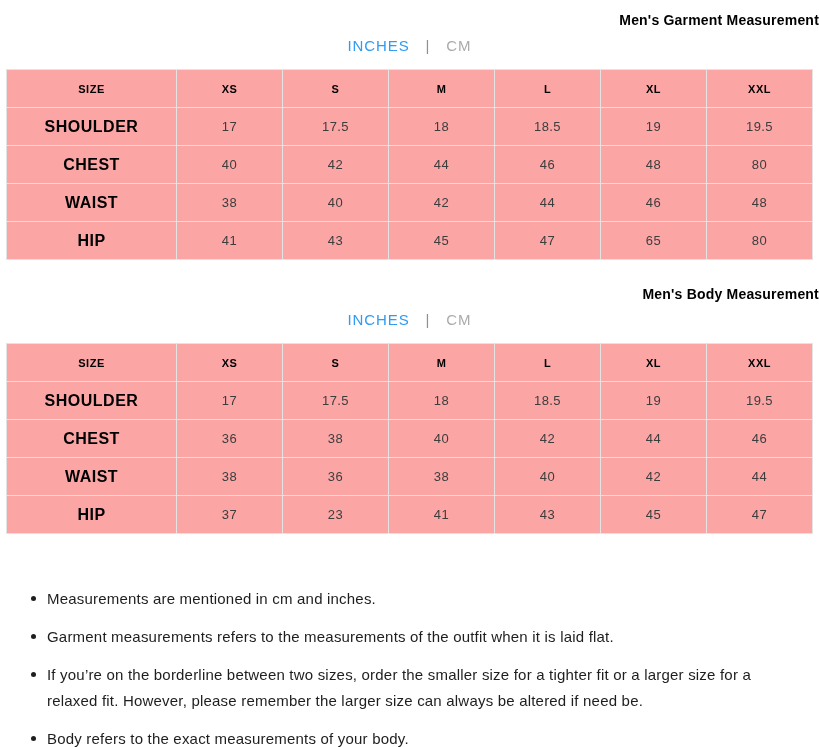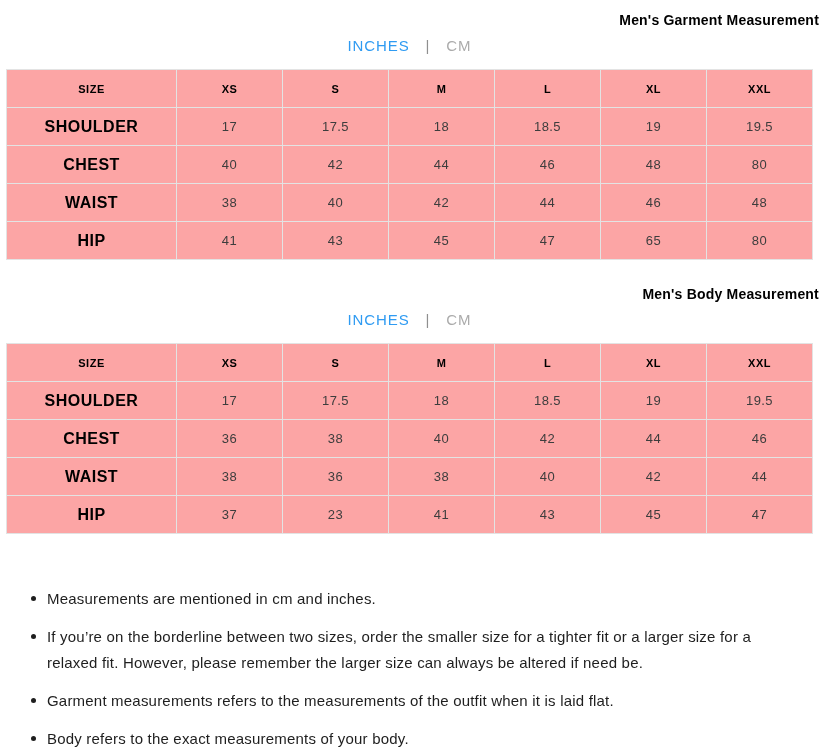--- a/index.html
+++ b/index.html
@@ -192,25 +192,25 @@
     </table>
   </section>
 
   <ul class="notes">
     <li>
       <span class="dot"></span>
       <span class="note-text">Measurements are mentioned in cm and inches.</span>
     </li>
     <li>
       <span class="dot"></span>
+      <span class="note-text">Garment measurements refers to the measurements of the outfit when it is laid flat.</span>
+    </li>
+    <li>
+      <span class="dot"></span>
       <span class="note-text">If you’re on the borderline between two sizes, order the smaller size for a tighter fit or a larger size for a relaxed fit. However, please remember the larger size can always be altered if need be.</span>
     </li>
     <li>
       <span class="dot"></span>
-      <span class="note-text">Garment measurements refers to the measurements of the outfit when it is laid flat.</span>
-    </li>
-    <li>
-      <span class="dot"></span>
       <span class="note-text">Body refers to the exact measurements of your body.</span>
     </li>
   </ul>
 
 </div>
 
 </body></html>

